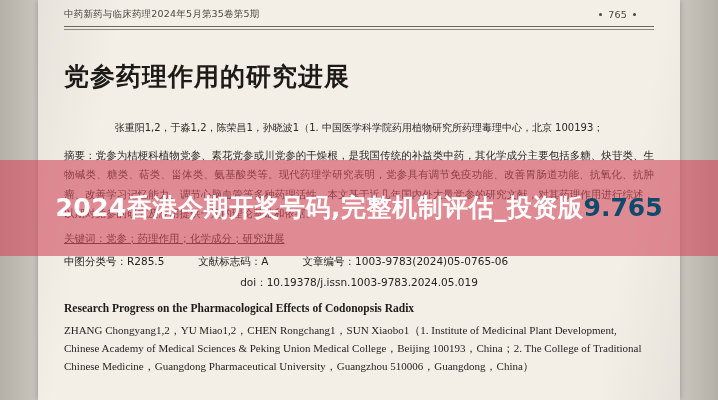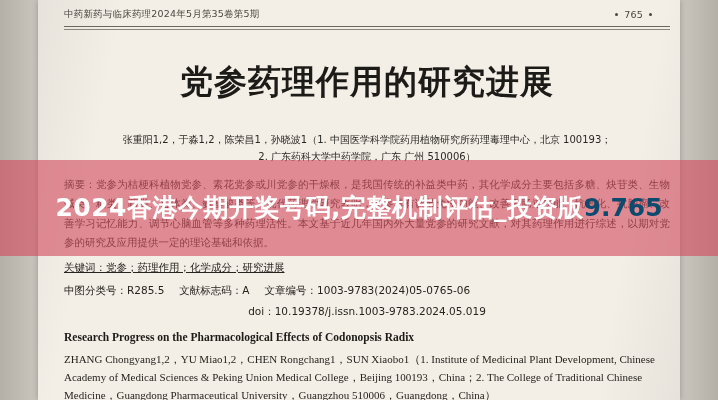--- a/index.html
+++ b/index.html
@@ -35,21 +35,21 @@
     
     content: "";
     position: absolute;
     inset: 0;
     background: linear-gradient(100deg, rgba(0,0,0,0.05) 0%, rgba(255,255,255,0.0) 12%, rgba(255,255,255,0) 88%, rgba(0,0,0,0.05) 100%);
     pointer-events: none;
   }
   .scan-inner {
     position: absolute;
     left: 0; top: 0; right: 0; bottom: 0;
-    padding: 8px 10px 0 26px;
+    padding: 8px 26px 0 26px;
     box-sizing: border-box;
   }
   
   .runhead {
     display: flex;
     align-items: center;
     justify-content: space-between;
     font-size: 9.5px;
     color: #4a463f;
     letter-spacing: 0.2px;
@@ -76,22 +76,22 @@
     background: #6d675e;
     margin: 5px 0 0 0;
   }
   .rule.thin {
     height: 1px;
     background: #8a857c;
     margin-top: 2px;
   }
   .title-cn {
     margin-top: 30px;
-    text-align: center;
-    font-size: 33px;
+    text-align: left;
+    font-size: 25px;
     font-weight: bold;
     letter-spacing: 1px;
     color: #1d1b18;
     font-family: "DejaVu Sans", sans-serif;
   }
   .authors {
     margin-top: 26px;
     text-align: center;
     font-size: 10px;
     color: #2a2823;
@@ -118,21 +118,21 @@
     font-size: 10.5px;
     color: #26241f;
     font-family: "DejaVu Sans", sans-serif;
     text-decoration: underline;
   }
   .meta-row {
     margin-top: 9px;
     display: flex;
     font-size: 10.5px;
     color: #26241f;
-    gap: 15px;
+    gap: 34px;
     font-family: "DejaVu Sans", sans-serif;
   }
   .doi {
     margin-top: 7px;
     font-size: 10.5px;
     color: #26241f;
     font-family: "DejaVu Sans", sans-serif;
     text-align: center;
   }
   .en-block {
@@ -212,21 +212,20 @@
           <span>765</span>
           <span class="dot"></span>
         </span>
       </div>
       <div class="rule"></div>
       <div class="rule thin"></div>
 
       <div class="title-cn">党参药理作用的研究进展</div>
 
       <div class="authors">张重阳1,2，于淼1,2，陈荣昌1，孙晓波1（1. 中国医学科学院药用植物研究所药理毒理中心，北京 100193；</div>
-      <div class="affil">2. 广东药科大学中药学院，广东 广州 510006）</div>
 
       <div class="abstract">摘要：党参为桔梗科植物党参、素花党参或川党参的干燥根，是我国传统的补益类中药，其化学成分主要包括多糖、炔苷类、生物碱类、糖类、萜类、甾体类、氨基酸类等。现代药理学研究表明，党参具有调节免疫功能、改善胃肠道功能、抗氧化、抗肿瘤、改善学习记忆能力、调节心脑血管等多种药理活性。本文基于近几年国内外大量党参的研究文献，对其药理作用进行综述，以期对党参的研究及应用提供一定的理论基础和依据。</div>
 
       <div class="kw">关键词：党参；药理作用；化学成分；研究进展</div>
 
       <div class="meta-row">
         <span>
           <span>中图分类号：</span><span>R285.5</span>
         </span>
         <span>

